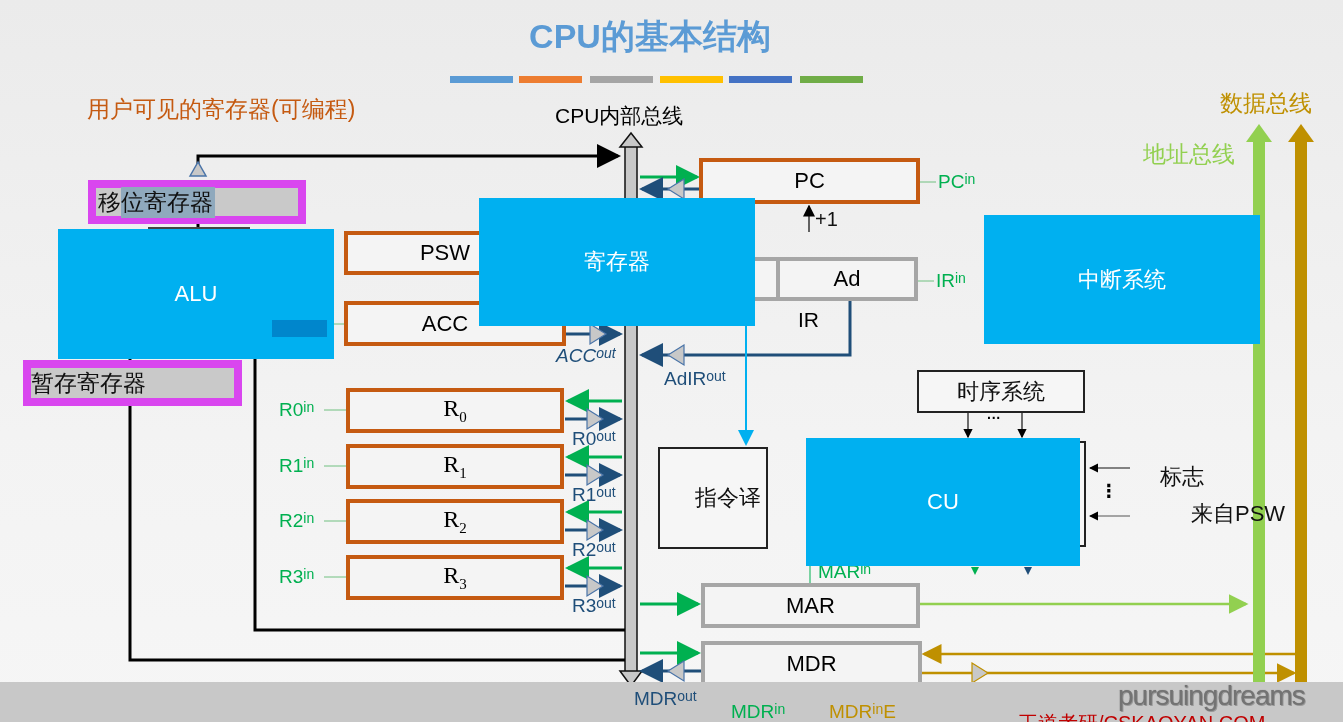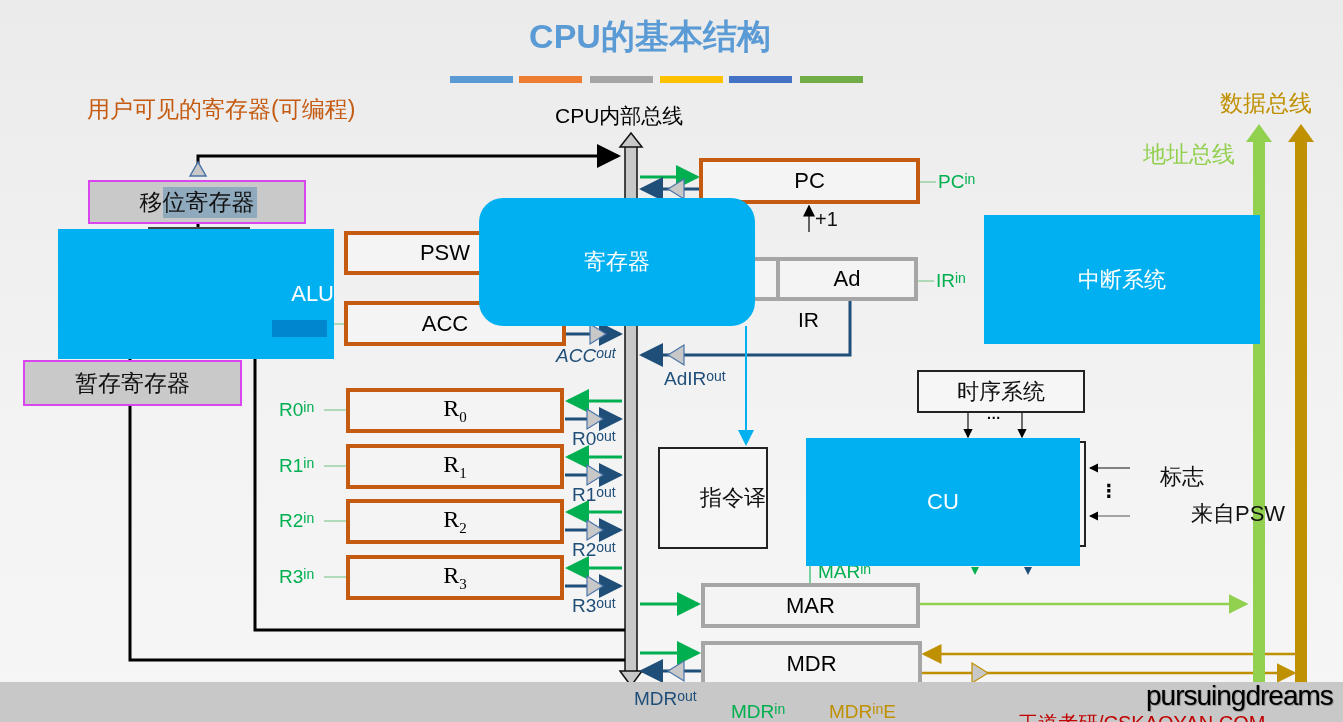--- a/index.html
+++ b/index.html
@@ -10,31 +10,31 @@
   }
   .abs { position:absolute; }
   #wires { position:absolute; left:0; top:0; width:1343px; height:722px; }
   .title { left:0; width:1300px; top:14px; text-align:center; font-size:34px; font-weight:bold; color:#5b9bd5; letter-spacing:0px; }
   .title-bar { top:76px; height:7px; width:63px; }
   .orange-label { color:#c55a11; font-size:23px; }
   .bus-label { font-size:21px; color:#000; }
   .reg { position:absolute; box-sizing:border-box; border:4px solid #c55a11; background:#f4f4f4; display:flex; align-items:center; justify-content:center; font-size:22px; color:#000; }
   .reg-serif { font-family:"Liberation Serif","DejaVu Serif",serif; font-size:24px; }
   .reg-serif sub { font-size:15px; vertical-align:-6px; }
-  .gray-reg { position:absolute; box-sizing:border-box; border:2px solid #d946ef; background:#c9c9c9; display:flex; align-items:center; justify-content:center; font-size:23px; color:#111; font-family:"DejaVu Serif",serif; }
+  .gray-reg { position:absolute; box-sizing:border-box; border:8px solid #d946ef; background:#c9c9c9; display:flex; align-items:center; font-size:23px; color:#111; font-family:"DejaVu Serif",serif; }
   .gray-box { position:absolute; box-sizing:border-box; border:4px solid #a6a6a6; background:#f4f4f4; display:flex; align-items:center; justify-content:center; font-size:22px; color:#000; }
   .black-box { position:absolute; box-sizing:border-box; border:2px solid #222; background:#f6f6f6; display:flex; align-items:center; justify-content:center; font-size:22px; color:#111; }
   .blue-block { position:absolute; background:#00b0f0; color:#fff; display:flex; align-items:center; justify-content:center; font-size:22px; }
   .sig { position:absolute; font-size:19px; white-space:nowrap; }
   .sig small { font-size:14px; vertical-align:4px; }
   .green { color:#00b050; }
   .navy { color:#1f4e79; }
   .gold { color:#bf9000; }
   .footer { left:0; top:682px; width:1343px; height:40px; background:#c8c8c8; }
-  .watermark { font-size:28px; color:#000000; text-shadow:0 0 1px #888, 1px 1px 0 #999; letter-spacing:-1px;margin-left:28px; }
+  .watermark { font-size:28px; color:#737373; text-shadow:0 0 1px #888, 1px 1px 0 #999; letter-spacing:-1px; }
   .small-text { font-size:20px; color:#111; }
 </style>
 </head>
 <body>
 
 <div class="abs title">CPU的基本结构</div>
 <div>
   <div class="abs title-bar" style="left:450px;background:#5b9bd5"></div>
   <div class="abs title-bar" style="left:519px;background:#ed7d31"></div>
   <div class="abs title-bar" style="left:590px;background:#a5a5a5"></div>
@@ -162,21 +162,21 @@
   </g>
   <g>
     <rect x="1295" y="140" width="12" height="560" fill="#bf9000"></rect>
     <path d="M1288,142 L1301,124 L1314,142 z" fill="#bf9000"></path>
   </g>
 </svg>
 
 <div class="gray-reg" style="left:88px;top:180px;width:218px;height:44px;">
   <span style="background:linear-gradient(90deg,transparent 0 25px,#8fa9bd 25px);padding:0 2px;">移位寄存器</span>
 </div>
-<div class="blue-block" style="left:58px;top:229px;width:276px;height:130px;justify-content:flex-end;">
+<div class="blue-block" style="left:58px;top:229px;width:276px;height:130px;">
   <span>ALU</span>
   <div class="abs" style="left:214px;top:91px;width:55px;height:17px;background:#0086cc;"></div>
 </div>
 <div class="gray-reg" style="left:23px;top:360px;width:219px;height:46px;">
   <span>暂存寄存器</span>
 </div>
 
 <div class="reg" style="left:344px;top:231px;width:220px;height:44px;">
   <span style="margin-left:-18px;">PSW</span>
 </div>
@@ -215,34 +215,34 @@
 <div class="abs small-text" style="left:815px;top:208px;">+1</div>
 
 <div class="gray-box" style="left:740px;top:257px;width:42px;height:44px;border-right:none;"></div>
 <div class="gray-box" style="left:776px;top:257px;width:142px;height:44px;">
   <span>Ad</span>
 </div>
 <div class="abs" style="left:798px;top:308px;font-size:21px;">IR</div>
 <div class="sig green" style="left:936px;top:270px;"><span>IR</span><small>in</small></div>
 <div class="sig navy" style="left:664px;top:368px;"><span>AdIR</span><small>out</small></div>
 
-<div class="blue-block" style="left:479px;top:198px;width:276px;height:128px;font-family:'DejaVu Serif',serif;border-radius:24px;">
+<div class="blue-block" style="left:479px;top:198px;width:276px;height:128px;font-family:'DejaVu Serif',serif;">
   <span>寄存器</span>
 </div>
 
 <div class="blue-block" style="left:984px;top:215px;width:276px;height:129px;">
   <span>中断系统</span>
 </div>
 
 <div class="black-box" style="left:917px;top:370px;width:168px;height:43px;">
   <span>时序系统</span>
 </div>
 <div class="abs" style="left:987px;top:410px;font-size:14px;font-weight:bold;">···</div>
 
-<div class="black-box" style="left:658px;top:447px;width:110px;height:102px;justify-content:flex-end;padding-left:30px;">
+<div class="black-box" style="left:658px;top:447px;width:110px;height:102px;justify-content:center;padding-left:30px;">
   <span>指令译</span>
 </div>
 <div class="black-box" style="left:1030px;top:441px;width:56px;height:106px;justify-content:flex-start;padding-left:4px;align-items:flex-start;padding-top:22px;">
   <span>号</span>
 </div>
 <div class="abs" style="left:1100px;top:480px;font-size:18px;font-weight:bold;">⋮</div>
 <div class="abs small-text" style="left:1160px;top:462px;font-size:22px;">标志</div>
 <div class="abs small-text" style="left:1191px;top:499px;font-size:22px;">来自PSW</div>
 
 <div class="blue-block" style="left:806px;top:438px;width:274px;height:128px;">

